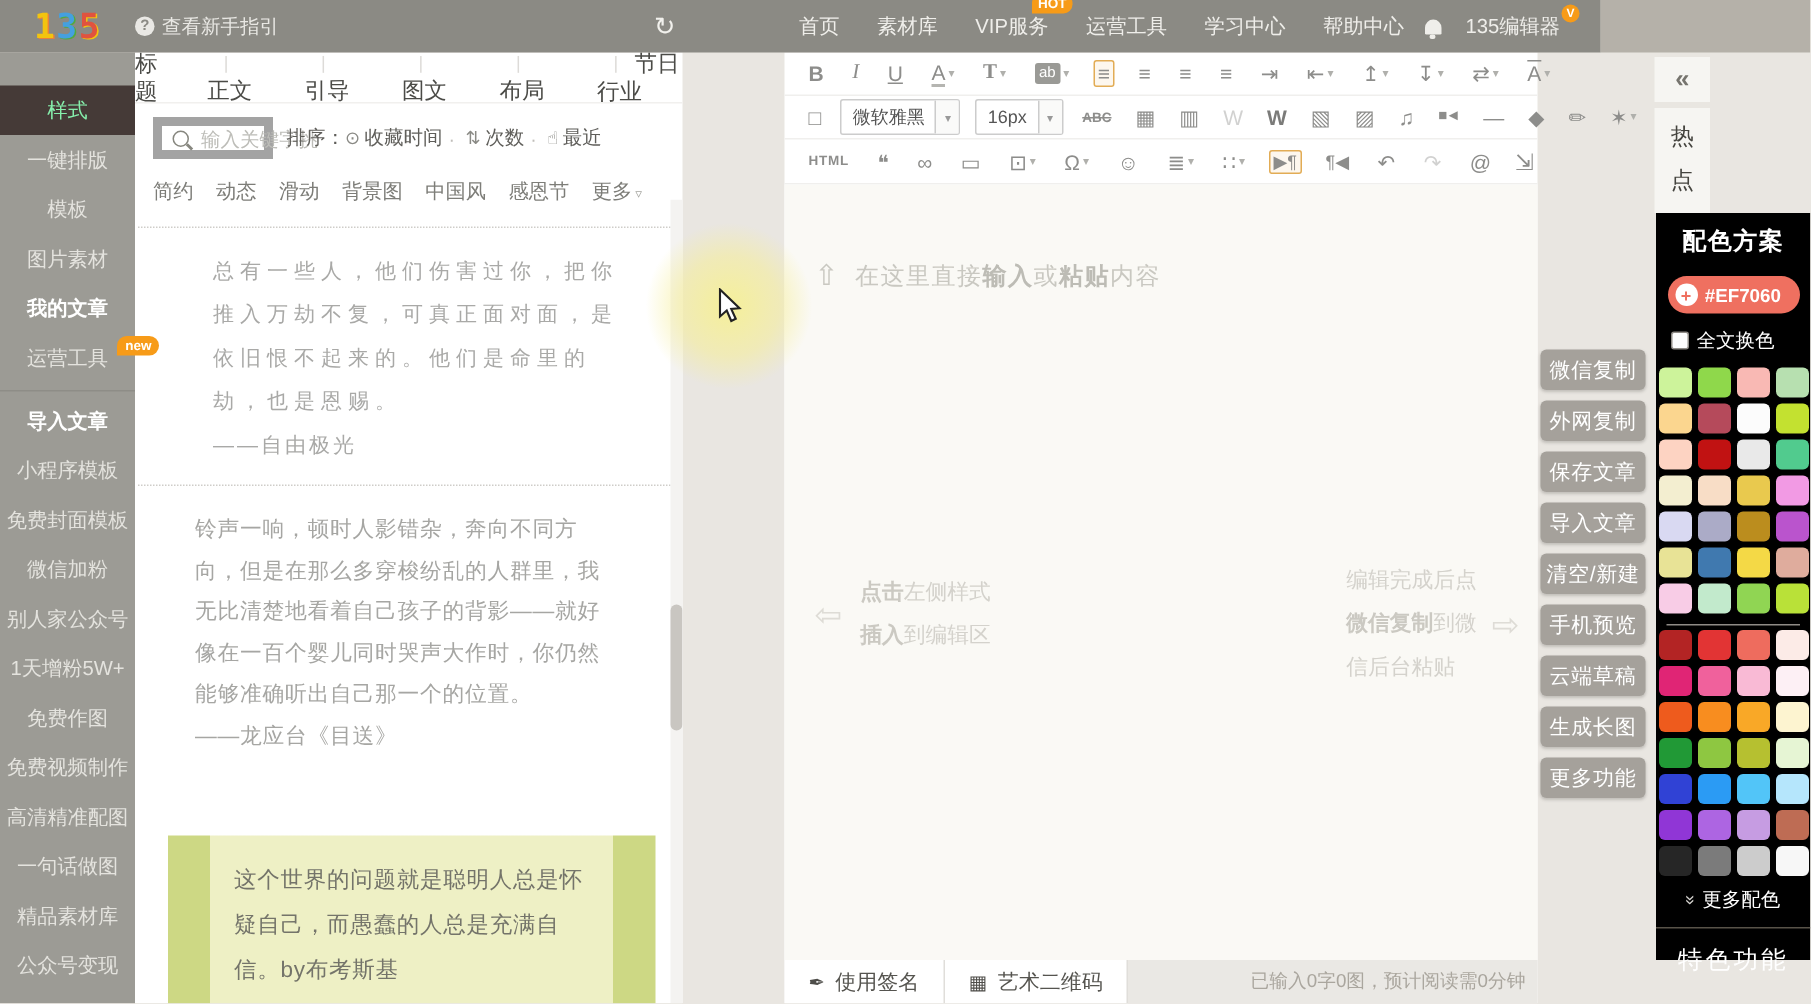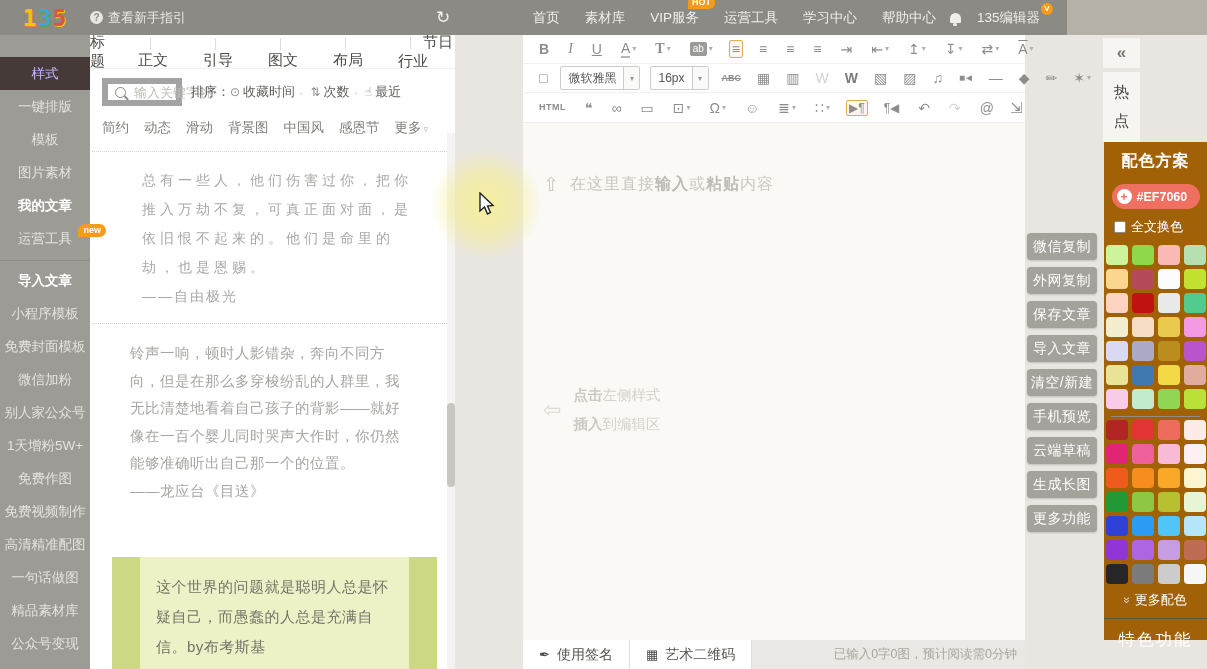--- a/index.html
+++ b/index.html
@@ -21,21 +21,21 @@
   .navbadge{position:absolute;top:-13px;right:-16px;background:#f79b18;color:#fff;font-size:9px;line-height:1;padding:2px 4px;border-radius:6px 6px 6px 0;font-weight:bold;}
   .navbadge:empty{display:none;}
   .bell{width:11px;height:10px;background:#efeeea;border-radius:6px 6px 1px 1px;position:relative;}
   .bell::after{content:"";position:absolute;left:3.5px;bottom:-3px;width:4px;height:3px;background:#efeeea;border-radius:2px;}
   .user{display:flex;align-items:flex-start;gap:1px;}
   .vbadge{width:12px;height:12px;border-radius:50%;background:#f79b18;color:#fff;font-size:8px;font-weight:bold;display:flex;align-items:center;justify-content:center;margin-top:-6px;}
 
   
   .sidebar{position:absolute;left:0;top:35px;width:90px;bottom:0;background:#9c9b95;color:#e4e3de;font-size:13.5px;padding-top:22px;box-sizing:border-box;z-index:5;}
   .snav{height:33px;line-height:33px;text-align:center;position:relative;cursor:default;}
-  .snav.on{background:#453a37;color:#c4b5fd;}
+  .snav.on{background:#453a37;color:#86efac;}
   .snav.strong{color:#fff;font-weight:bold;}
   .newb{position:absolute;right:-16px;top:2px;background:#f79b18;color:#fff;font-size:9px;line-height:1;padding:2px 5px;border-radius:7px 7px 7px 0;font-weight:bold;z-index:6;}
   .newb:empty{display:none;}
   .sdiv{height:1px;background:#8e8d87;margin:5px 0 3px;}
   .shead{height:33px;line-height:33px;text-align:center;color:#fff;font-weight:bold;}
 
   
   .stylep{position:absolute;left:90px;top:35px;width:365px;bottom:0;background:#fff;z-index:4;}
   .stabs{display:flex;align-items:center;justify-content:center;height:33px;border-bottom:1px solid #f1f0ee;font-size:15px;color:#4b4b47;gap:28px;}
   .stab+.stab::before{content:"|";color:#dddbd8;margin:0 11px;font-size:12px;vertical-align:1px;}
@@ -103,21 +103,21 @@
   .estats{margin-left:auto;align-self:center;padding-right:8px;color:#aaa69e;font-size:12.5px;}
 
   
   .abtns{position:absolute;left:1027px;top:233px;display:flex;flex-direction:column;gap:7px;z-index:6;}
   .abtn{width:70px;height:27px;background:#a5a19b;color:#fff;font-size:14px;border-radius:4px;display:flex;align-items:center;justify-content:center;box-shadow:0 1px 2px rgba(80,75,70,.25);cursor:default;letter-spacing:.5px;}
 
   
   .collapse{position:absolute;left:1103px;top:38px;width:37px;height:30px;background:#f6f5f2;color:#76746e;display:flex;align-items:center;justify-content:center;font-size:17px;font-weight:bold;z-index:6;}
   .hottab{position:absolute;left:1103px;top:72px;width:37px;height:70px;background:#f6f5f2;color:#45443f;display:flex;align-items:center;justify-content:center;z-index:6;}
   .hottab .vt{width:17px;font-size:15.5px;line-height:1.85;text-align:center;}
-  .darkp{position:absolute;left:1104px;top:142px;width:103px;height:498px;background:#a16207;color:#fff;z-index:6;box-sizing:border-box;}
+  .darkp{position:absolute;left:1104px;top:142px;width:103px;height:498px;background:#000000;color:#fff;z-index:6;box-sizing:border-box;}
   .dtitle{font-size:16px;text-align:center;padding-top:9px;letter-spacing:1px;font-weight:bold;}
   .pill{margin:12px auto 0;width:88px;height:25px;border-radius:13px;display:flex;align-items:center;gap:5px;padding:0 5px;box-sizing:border-box;}
   .pill .pc{width:15px;height:15px;border-radius:50%;background:#fff;font-size:12px;font-weight:bold;display:flex;align-items:center;justify-content:center;flex:none;}
   .pill .pv{color:#fff;font-size:12.5px;font-weight:bold;}
   .chkrow{display:flex;align-items:center;gap:5px;margin:9px 0 0 10px;font-size:13px;}
   .chk{width:12px;height:12px;background:#fdfdfd;border:1px solid #8f8b86;border-radius:2px;box-sizing:border-box;}
   .grid{display:grid;grid-template-columns:repeat(4,22px);gap:4px;justify-content:center;margin-top:9px;}
   .sw{width:22px;height:20px;border-radius:4px;}
   .gdiv{height:1px;background:#8f8b86;margin:7px 7px 3px;}
   .morec{display:flex;align-items:center;justify-content:center;gap:4px;font-size:13px;margin-top:7px;color:#fff;}
@@ -523,20 +523,24 @@
       <span class="expand">⇲</span>
     </div>
     <div class="edit-body">
       <div class="ph">
         <span class="arr">⇧</span>
         <span><span>在这里直接</span><b>输入</b><span>或</span><b>粘贴</b><span>内容</span></span>
       </div>
       <div class="hintL">
         <span class="bigarr">⇦</span>
         <span><b>点击</b><span>左侧样式</span><br><b>插入</b><span>到编辑区</span></span>
+      </div>
+      <div class="hintR">
+        <span><span>编辑完成后点</span><br><b>微信复制</b><span>到微</span><br><span>信后台粘贴</span></span>
+        <span class="bigarr">⇨</span>
       </div>
     </div>
     <div class="ebar">
       <span class="etab">
         <span class="ticon">✒</span>
         <span>使用签名</span>
       </span>
       <span class="etab">
         <span class="ticon">▦</span>
         <span>艺术二维码</span>

